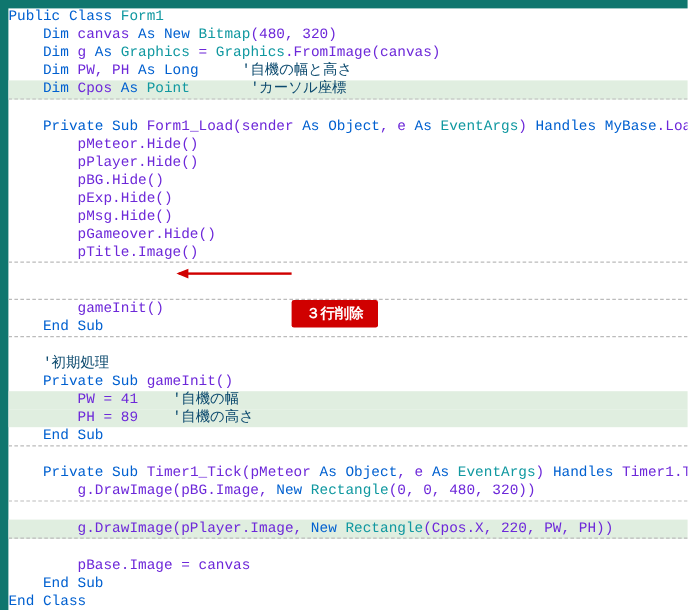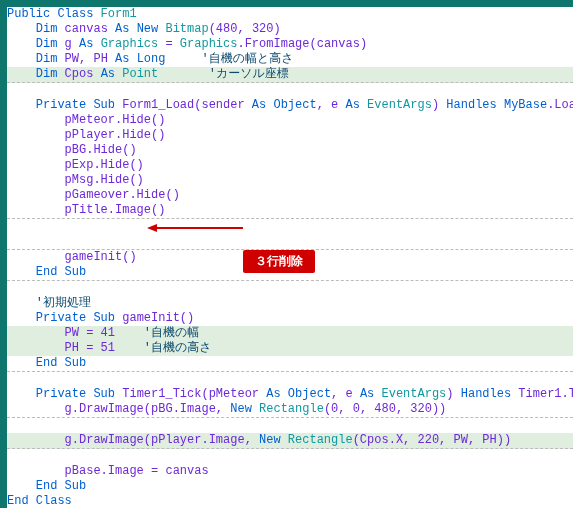--- a/index.html
+++ b/index.html
@@ -77,21 +77,21 @@
 <div class="line"><span class="plain">        pGameover.Hide()</span></div>
 <div class="line sep"><span class="plain">        pTitle.Image()</span></div>
 <div class="line"><span class="plain"> </span></div>
 <div class="line sep"><span class="plain"> </span></div>
 <div class="line"><span class="plain">        gameInit()</span></div>
 <div class="line sep"><span class="kw">    End Sub</span></div>
 <div class="line"><span class="plain"> </span></div>
 <div class="line"><span class="cmt">    '初期処理</span></div>
 <div class="line"><span class="kw">    Private Sub</span><span class="plain"> gameInit()</span></div>
 <div class="line hl"><span class="plain">        PW = 41    </span><span class="cmt">'自機の幅</span></div>
-<div class="line hl"><span class="plain">        PH = 51    </span><span class="cmt">'自機の高さ</span></div>
+<div class="line hl"><span class="plain">        PH = 89    </span><span class="cmt">'自機の高さ</span></div>
 <div class="line sep"><span class="kw">    End Sub</span></div>
 <div class="line"><span class="plain"> </span></div>
 <div class="line"><span class="kw">    Private Sub</span><span class="plain"> Timer1_Tick(pMeteor </span><span class="kw">As</span><span class="kw"> Object</span><span class="plain">, e </span><span class="kw">As</span><span class="cls"> EventArgs</span><span class="plain">) </span><span class="kw">Handles</span><span class="plain"> Timer1.Tic</span></div>
 <div class="line sep"><span class="plain">        g.DrawImage(pBG.Image, </span><span class="kw">New</span><span class="cls"> Rectangle</span><span class="plain">(0, 0, 480, 320))</span></div>
 <div class="line"><span class="plain"> </span></div>
 <div class="line hl sep"><span class="plain">        g.DrawImage(pPlayer.Image, </span><span class="kw">New</span><span class="cls"> Rectangle</span><span class="plain">(Cpos.X, 220, PW, PH))</span></div>
 <div class="line"><span class="plain"> </span></div>
 <div class="line"><span class="plain">        pBase.Image = canvas</span></div>
 <div class="line"><span class="kw">    End Sub</span></div>
 <div class="line"><span class="kw">End Class</span></div>

